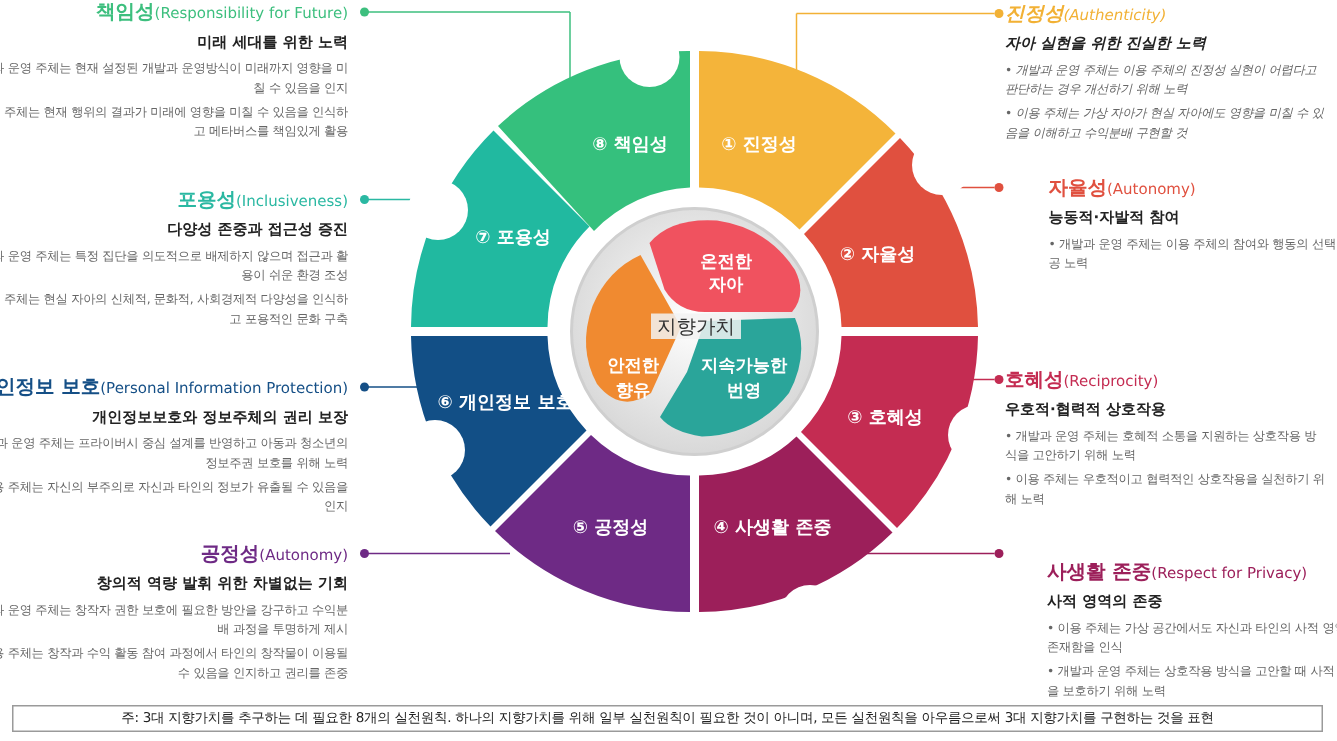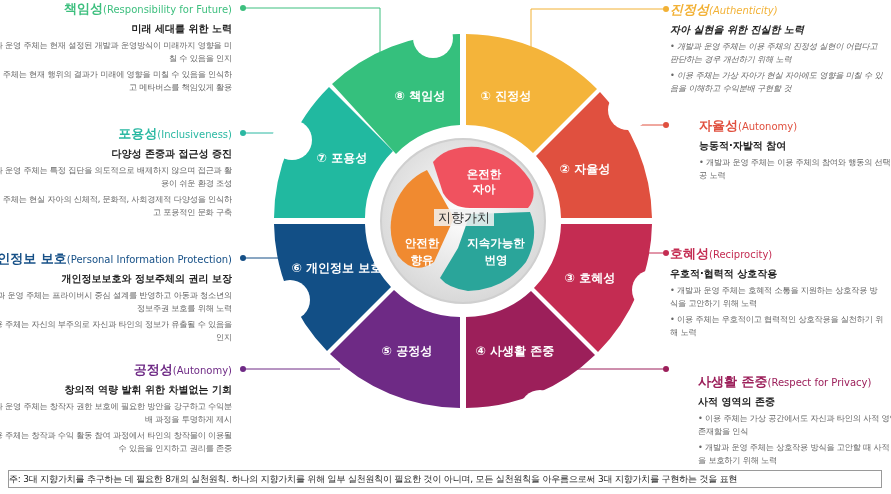--- a/index.html
+++ b/index.html
@@ -8,21 +8,21 @@
   .wheel { position:absolute; left:0; top:0; width:891px; height:494px; }
   .block { position:absolute; width:262px; }
   .block.left { text-align:right; }
   .block.right { text-align:left; }
   .title { font-size:13px; font-weight:bold; line-height:17px; white-space:nowrap; }
   .title .en { font-size:10px; font-weight:normal; }
   .subtitle { font-size:10px; font-weight:bold; color:#222; margin-top:4px; line-height:14px; white-space:nowrap; }
   .bullet { font-size:8.2px; color:#666; line-height:13px; margin-top:3px; letter-spacing:-0.2px; }
   .note { position:absolute; left:8px; top:470px; width:874px; height:18px;
           border:1px solid #9a9a9a; box-sizing:border-box; font-size:9px;
-          line-height:16px; color:#222; letter-spacing:-0.2px; }
+          line-height:16px; text-align:center; color:#222; letter-spacing:-0.2px; }
   svg text { font-family:"DejaVu Sans", "Liberation Sans", sans-serif; }
 </style>
 </head>
 <body>
 
 <svg class="wheel" viewBox="0 0 891 494" xmlns="http://www.w3.org/2000/svg">
   <defs>
     <radialGradient id="hub" cx="50%" cy="45%" r="55%">
       <stop offset="0%" stop-color="#ffffff"></stop>
       <stop offset="100%" stop-color="#d8d8d8"></stop>

